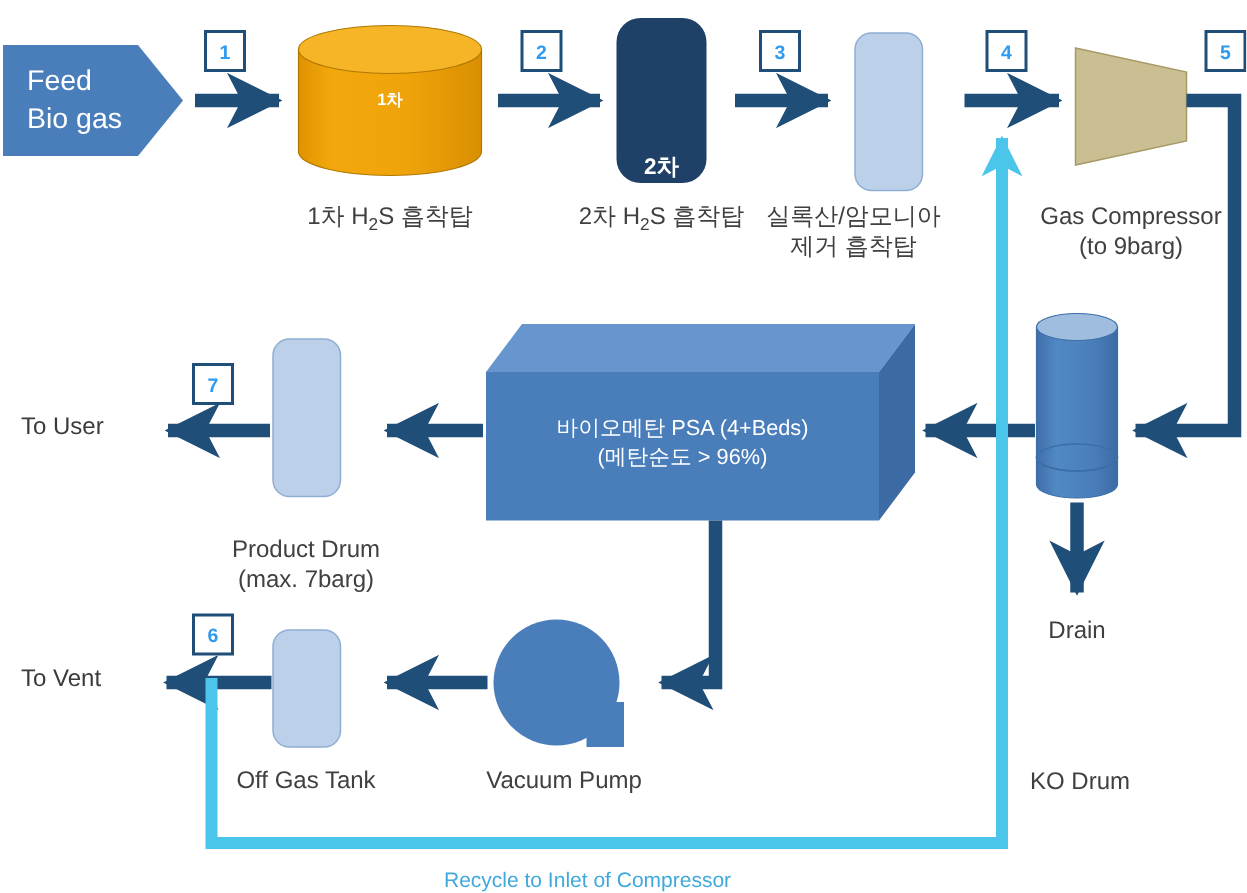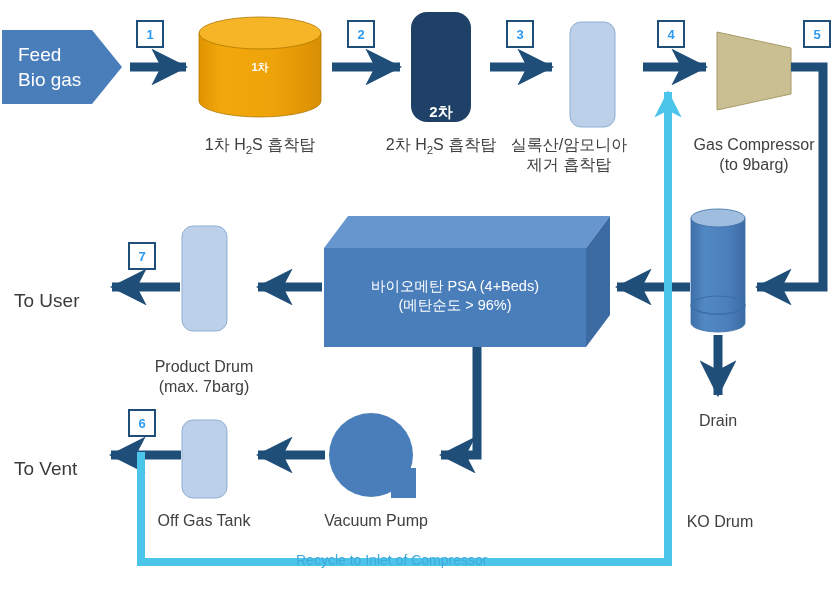--- a/index.html
+++ b/index.html
@@ -30,23 +30,22 @@
     position: absolute;
     text-align: center;
     line-height: 1.28;
     color: #404040;
     white-space: nowrap;
   }
   .lbl-eq {
     font-size: 16px;
   }
   .lbl-term {
-    font-size: 19px;
+    font-size: 16px;
     color: #3b3b3b;
-    margin-top: 14px;
   }
   .numbox {
     position: absolute;
     width: 28px;
     height: 28px;
     border: 2px solid #1F4E79;
     background: #ffffff;
     color: #2E9BF0;
     font-size: 13px;
     font-weight: bold;
@@ -232,15 +231,15 @@
   <div class="lbl lbl-eq" style="left:301px; top:511px; width:150px;">
     <span>Vacuum Pump</span>
   </div>
 
   <div class="lbl lbl-term" style="left:14px; top:275px; width:96px; text-align:left;">To User</div>
 
   <div class="lbl lbl-term" style="left:14px; top:443px; width:96px; text-align:left;">To Vent</div>
 
   <div class="lbl lbl-eq" style="left:648px; top:411px; width:140px;text-align:center;">Drain</div>
 
-  <div class="recycle-caption" style="left:296px; top:552px;">Recycle to Inlet of Compressor</div>
+  <div class="recycle-caption" style="left:296px; top:578px;">Recycle to Inlet of Compressor</div>
 
 </div>
 
 </body></html>

